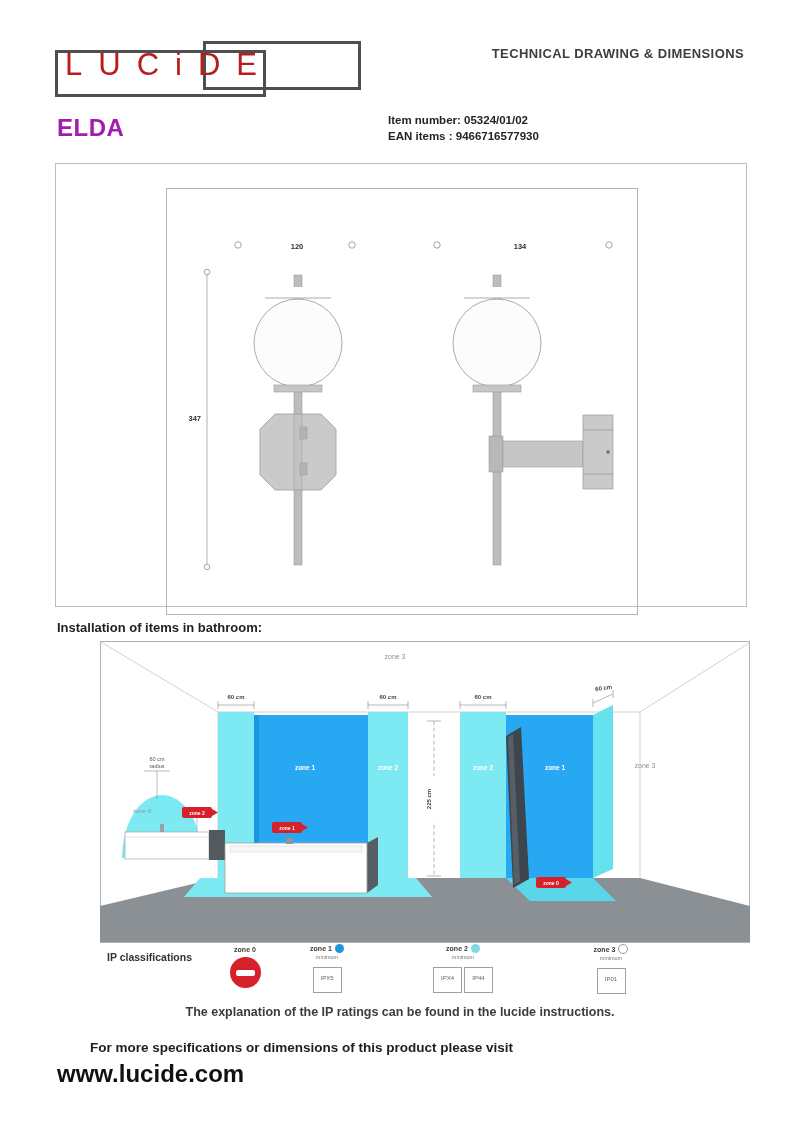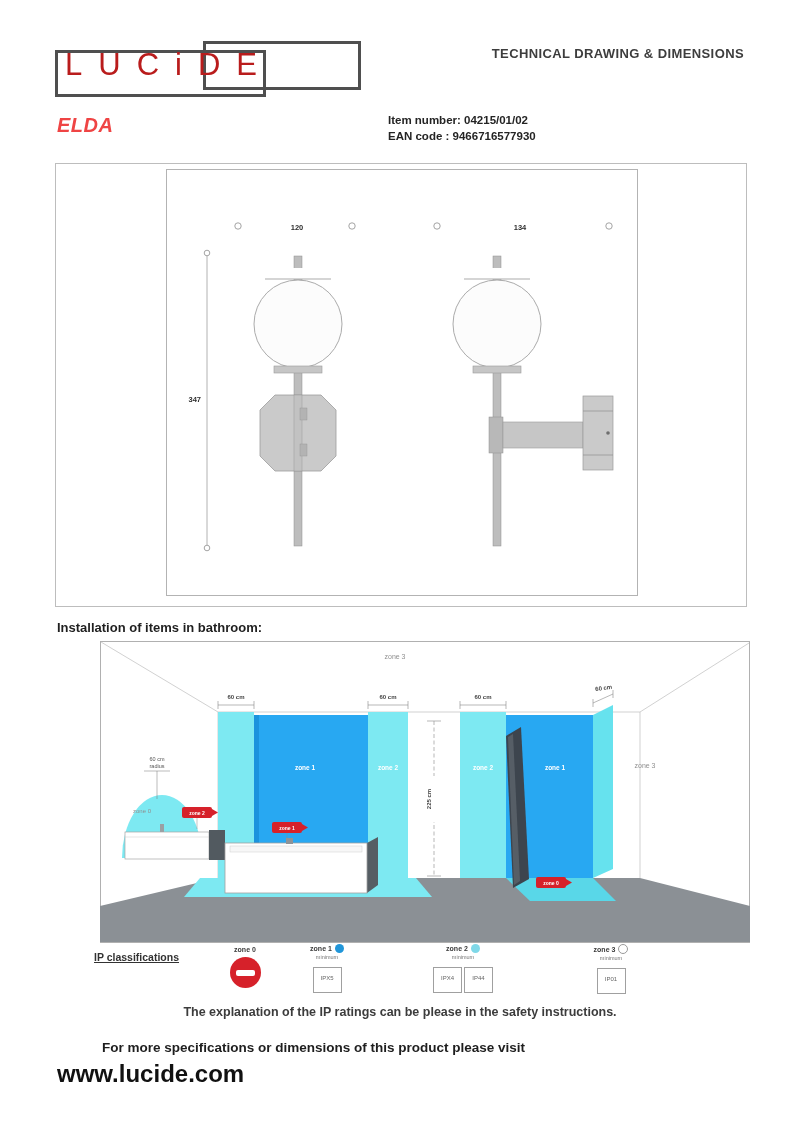--- a/index.html
+++ b/index.html
@@ -9,63 +9,63 @@
 
   
   .logo{left:55px;top:36px;width:310px;height:60px;}
   .logo .boxA{position:absolute;left:0;top:14px;width:205px;height:41px;border:3px solid #4f4f4f;}
   .logo .boxB{position:absolute;left:148px;top:5px;width:152px;height:43px;border:3px solid #4f4f4f;}
   .logo .letters{position:absolute;left:10px;top:11px;font-size:31px;font-weight:400;
                  letter-spacing:16px;color:#b91c1c;}
 
   .doc-title{right:56px;top:46px;font-size:13px;font-weight:700;letter-spacing:.4px;color:#3d3d3d;}
 
-  .product-name{left:57px;top:114px;font-size:20px;font-weight:800;letter-spacing:.5px;color:#ef4444;font-style:italic;}
+  .product-name{left:57px;top:114px;font-size:24px;font-weight:800;letter-spacing:.5px;color:#a21caf;}
   .codes{left:388px;top:112px;font-size:11.5px;font-weight:700;color:#242424;line-height:16px;}
 
   .draw-box{left:55px;top:163px;width:690px;height:442px;border:1px solid #bdbdbd;}
-  .draw-inner{left:110px;top:5px;width:470px;height:425px;border:1px solid #b3b3b3;}
+  .draw-inner{left:110px;top:24px;width:470px;height:425px;border:1px solid #b3b3b3;}
 
   .bath-heading{left:57px;top:620px;font-size:13px;font-weight:800;color:#1f1f1f;}
 
   
-  .legend-title{left:94px;top:951px;font-size:10.5px;font-weight:700;color:#323232;text-decoration:underline;}
+  .legend-title{left:107px;top:951px;font-size:10.5px;font-weight:700;color:#323232;}
   .lz{text-align:center;font-size:7px;font-weight:700;color:#3a3a3a;}
   .lz .min{font-size:5.5px;font-weight:400;color:#777;margin-top:1px;}
   .lz .hdr{display:flex;align-items:center;justify-content:center;gap:3px;}
   .dot{width:9px;height:9px;border-radius:50%;display:inline-block;}
   .ring{width:8px;height:8px;border-radius:50%;border:1.5px solid #9a9a9a;background:#fff;display:inline-block;}
   .noentry{width:31px;height:31px;border-radius:50%;background:#d6212a;margin:4px auto 0;position:relative;}
   .noentry .bar{position:absolute;left:6px;top:13px;width:19px;height:5.5px;border-radius:2px;background:#fff;}
   .ipbox{display:inline-block;width:27px;height:17px;border:1px solid #a0a0a0;font-size:6px;
          font-weight:400;color:#666;text-align:center;padding-top:7px;background:#fff;}
   .boxrow{margin-top:7px;display:flex;justify-content:center;gap:2px;}
 
   .note{left:0;right:0;top:1005px;text-align:center;font-size:12.5px;font-weight:700;color:#3c3c3c;}
-  .foot1{left:57px;top:1040px;font-size:13.5px;font-weight:800;color:#1e1e1e;padding-left:45px;}
+  .foot1{left:45px;top:1040px;font-size:13.5px;font-weight:800;color:#1e1e1e;padding-left:45px;}
   .foot2{left:57px;top:1060px;font-size:24px;font-weight:800;color:#111;}
 
   svg text{font-family:"Liberation Sans", sans-serif;}
 </style>
 </head>
 <body>
 
 <div class="page">
 
   <div class="abs logo">
     <div class="boxA"></div>
     <div class="boxB"></div>
     <span class="letters">LUCiDE</span>
   </div>
   <div class="abs doc-title">TECHNICAL DRAWING &amp; DIMENSIONS</div>
 
   <div class="abs product-name">ELDA</div>
   <div class="abs codes">
-    <div><span>Item number:</span> <span>04215/01/02</span></div>
-    <div><span>EAN code :</span> <span>9466716577930</span></div>
+    <div><span>Item number:</span> <span>05324/01/02</span></div>
+    <div><span>EAN items :</span> <span>9466716577930</span></div>
   </div>
 
   <div class="abs draw-box">
     <div class="abs draw-inner">
       <svg width="470" height="425" viewBox="0 0 470 425">
 
         <g stroke="#9a9a9a" fill="none" stroke-width="0.9">
           <circle cx="71" cy="56" r="3.2"></circle>
             <circle cx="185" cy="56" r="3.2"></circle>
           <circle cx="270" cy="56" r="3.2"></circle>
@@ -256,18 +256,18 @@
     <div class="hdr">
         <span>zone 3</span>
       <span class="ring"></span>
       </div>
     <div class="min">minimum</div>
     <div class="boxrow">
         <span class="ipbox">IP01</span>
       </div>
   </div>
 
-  <div class="abs note">The explanation of the IP ratings can be please in the safety instructions.</div>
+  <div class="abs note">The explanation of the IP ratings can be found in the lucide instructions.</div>
 
   <div class="abs foot1">For more specifications or dimensions of this product please visit</div>
   <div class="abs foot2">www.lucide.com</div>
 
 </div>
 
 </body></html>

